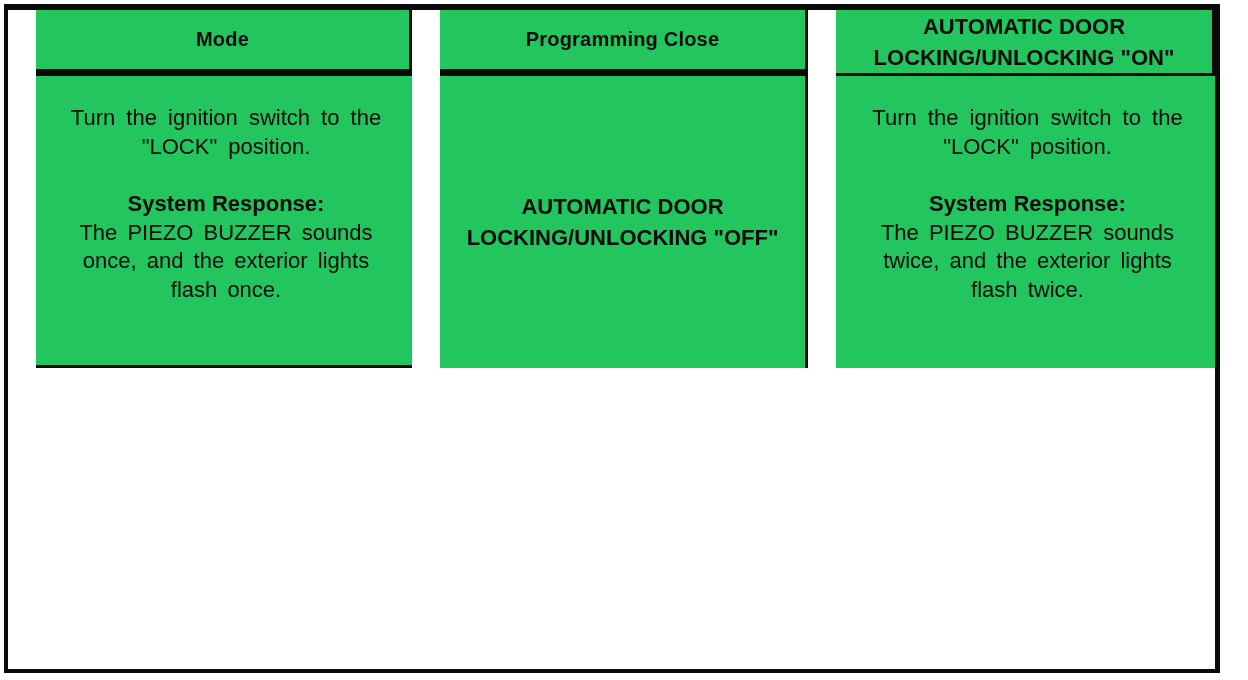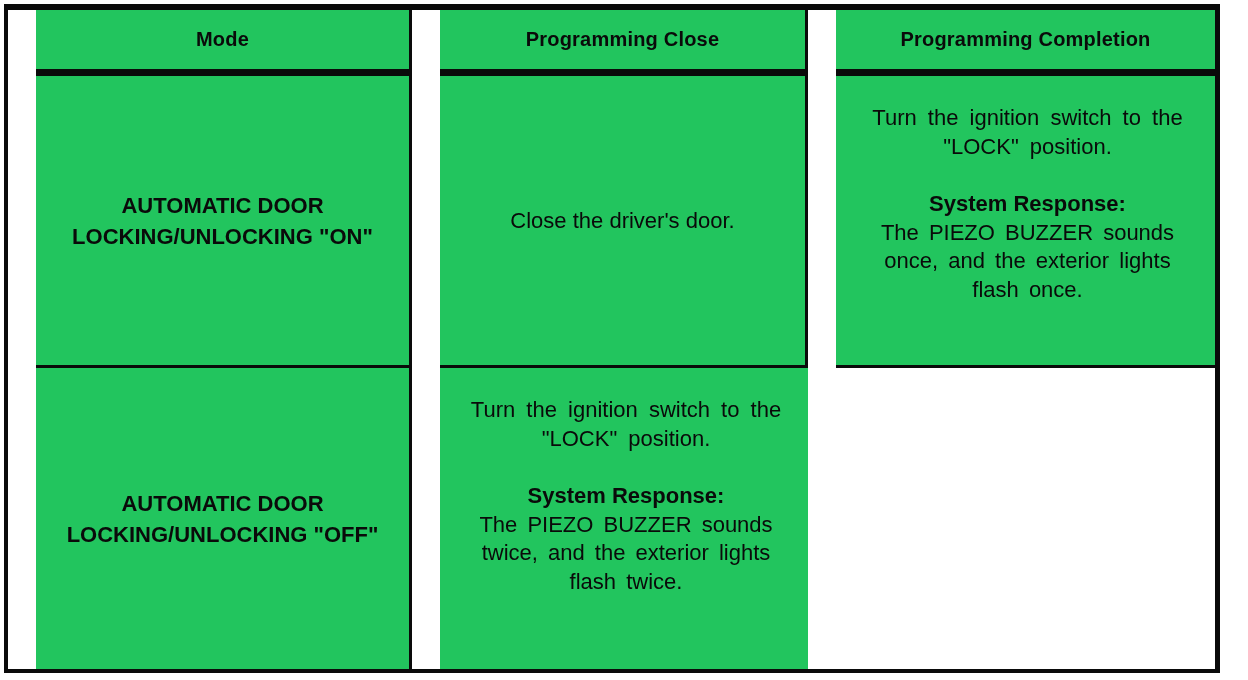--- a/index.html
+++ b/index.html
@@ -90,32 +90,26 @@
 
 <div class="page">
   <div class="doc-table">
 
     <div class="cell col-1 row-header header-cell">
       <span>Mode</span>
     </div>
     <div class="cell col-2 row-header header-cell">
       <span>Programming Close</span>
     </div>
-    <div class="cell col-3 row-header header-cell">
-      <span>Programming Completion</span>
-    </div>
 
     <div class="cell col-1 row-1 center-cell">
       <div>
         <span class="mode-line">AUTOMATIC DOOR
 LOCKING/UNLOCKING </span><span class="mode-state">"ON"</span>
       </div>
-    </div>
-    <div class="cell col-2 row-1 center-cell">
-      <span class="step-text">Close the driver's door.</span>
     </div>
     <div class="cell col-3 row-1 completion-cell">
       <p class="completion-instruction">Turn the ignition switch to the
 "LOCK" position.</p>
       <p class="response-label">System Response:</p>
       <p class="response-text">The PIEZO BUZZER sounds
 once, and the exterior lights
 flash once.</p>
     </div>
 

